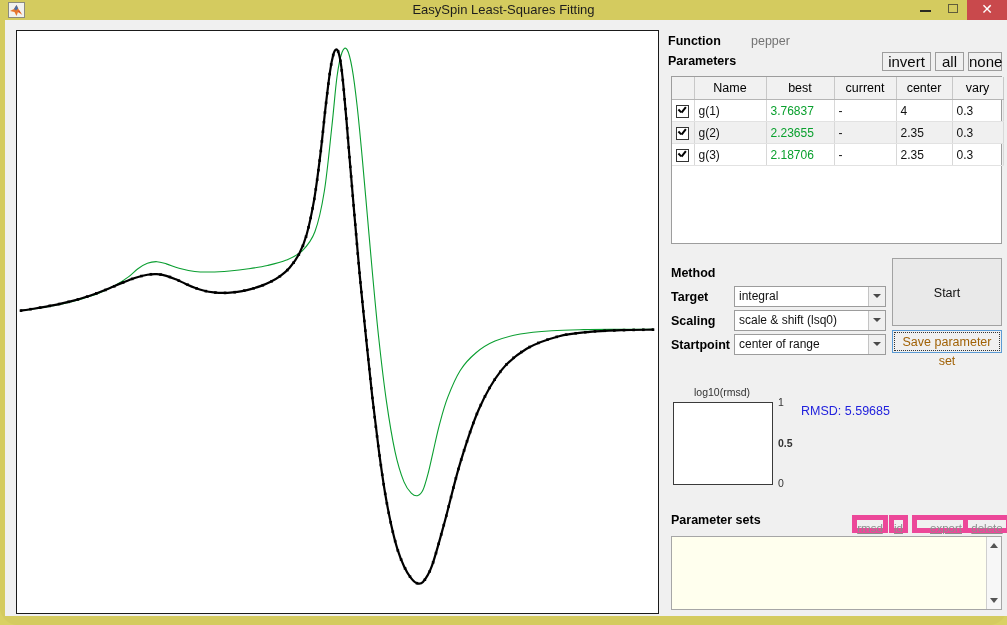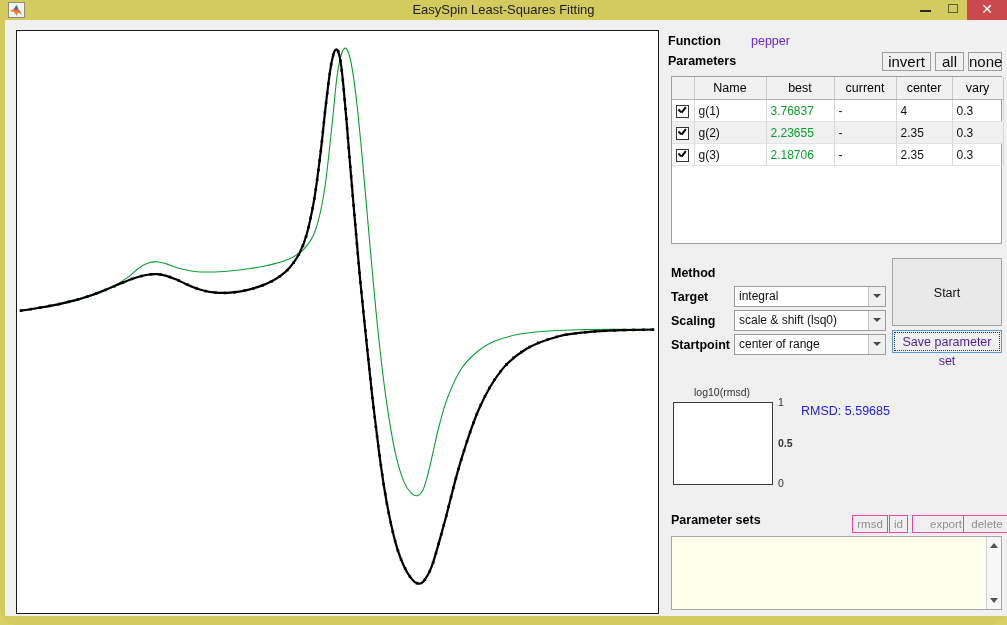--- a/index.html
+++ b/index.html
@@ -37,21 +37,21 @@
 
   
   .plot-box{position:absolute;left:11px;top:10px;width:643px;height:584px;
     background:#ffffff;border:1.5px solid #1a1a1a;box-sizing:border-box;}
   .plot-box svg{display:block;}
 
   
   .rpanel{position:absolute;left:663px;top:0px;width:334px;height:596px;}
   .row-func{position:absolute;left:0px;top:14px;}
   .func-label{position:absolute;left:0;top:0;font-size:12.5px;font-weight:bold;color:#000;}
-  .func-value{position:absolute;left:83px;top:0;font-size:12.5px;color:#6d28d9;font-weight:normal;}
+  .func-value{position:absolute;left:83px;top:0;font-size:12.5px;color:#737373;font-weight:normal;}
 
   .params-label{position:absolute;left:0px;top:34px;font-size:12.5px;font-weight:bold;color:#000;}
 
   .smallbtn{position:absolute;top:32px;height:19px;
     background:#f0f0f0;border:1px solid #9d9d9d;box-sizing:border-box;
     font-size:15px;color:#0a0a0a;text-align:center;line-height:17px;cursor:default;}
   .btn-invert{left:214px;width:49px;}
   .btn-all{left:267px;width:29px;}
   .btn-none{left:300px;width:34px;}
 
@@ -91,38 +91,38 @@
   .dd2{top:266px;}
   .dd3{top:290px;}
   .dd4{top:314px;}
 
   .start-btn{position:absolute;left:224px;top:238px;width:110px;height:68px;
     background:#e9e9e9;border:1px solid #a2a2a2;box-sizing:border-box;
     font-size:12.5px;color:#111;text-align:center;line-height:68px;cursor:default;}
   .save-btn{position:absolute;left:224px;top:310px;width:110px;height:23px;
     background:#f0f0f0;border:1px solid #5b9bd5;box-sizing:border-box;cursor:default;}
   .save-btn .inner{position:absolute;left:1px;top:1px;right:1px;bottom:1px;
-    border:1px dotted #333;font-size:12.5px;color:#4c1d95;text-align:center;
+    border:1px dotted #333;font-size:12.5px;color:#a16207;text-align:center;
     line-height:19px;}
 
   
   .rmsd-title{position:absolute;left:26px;top:366px;font-size:10.5px;color:#333;}
   .rmsd-box{position:absolute;left:5px;top:382px;width:100px;height:83px;
     background:#fff;border:1px solid #3a3a3a;box-sizing:border-box;}
   .rmsd-tick{position:absolute;left:110px;font-size:10.5px;color:#333;}
   .tk1{top:376px;}
   .tk05{top:417px;font-weight:bold;}
   .tk0{top:457px;}
   .rmsd-text{position:absolute;left:133px;top:384px;font-size:12.5px;color:#2222dd;}
 
   
   .psets-label{position:absolute;left:3px;top:493px;font-size:12.5px;font-weight:bold;color:#000;}
   .psets-btn{position:absolute;top:495px;height:18px;background:#f0f0f0;
-    border:1px solid #ec4899;box-sizing:border-box;font-size:11.5px;color:#8e8e8e;
-    text-align:center;line-height:16px;cursor:default;}
+    border:5px solid #ec4899;box-sizing:border-box;font-size:11.5px;color:#8e8e8e;
+    text-align:center;line-height:16px;cursor:default;text-decoration:underline;}
   .pb-rmsd{left:184px;width:36px;}
   .pb-id{left:221px;width:19px;}
   .pb-export{left:244px;width:68px;}
   .pb-delete{left:295px;width:48px;}
 
   .psets-list{position:absolute;left:3px;top:516px;width:331px;height:74px;
     background:#ffffee;border:1px solid #a6a6a6;box-sizing:border-box;}
   .psets-scroll{position:absolute;right:0;top:0;width:15px;height:100%;
     background:#f7f7f7;border-left:1px solid #cfcfcf;box-sizing:border-box;}
   .sc-up,.sc-dn{position:absolute;left:0;width:14px;height:14px;}

